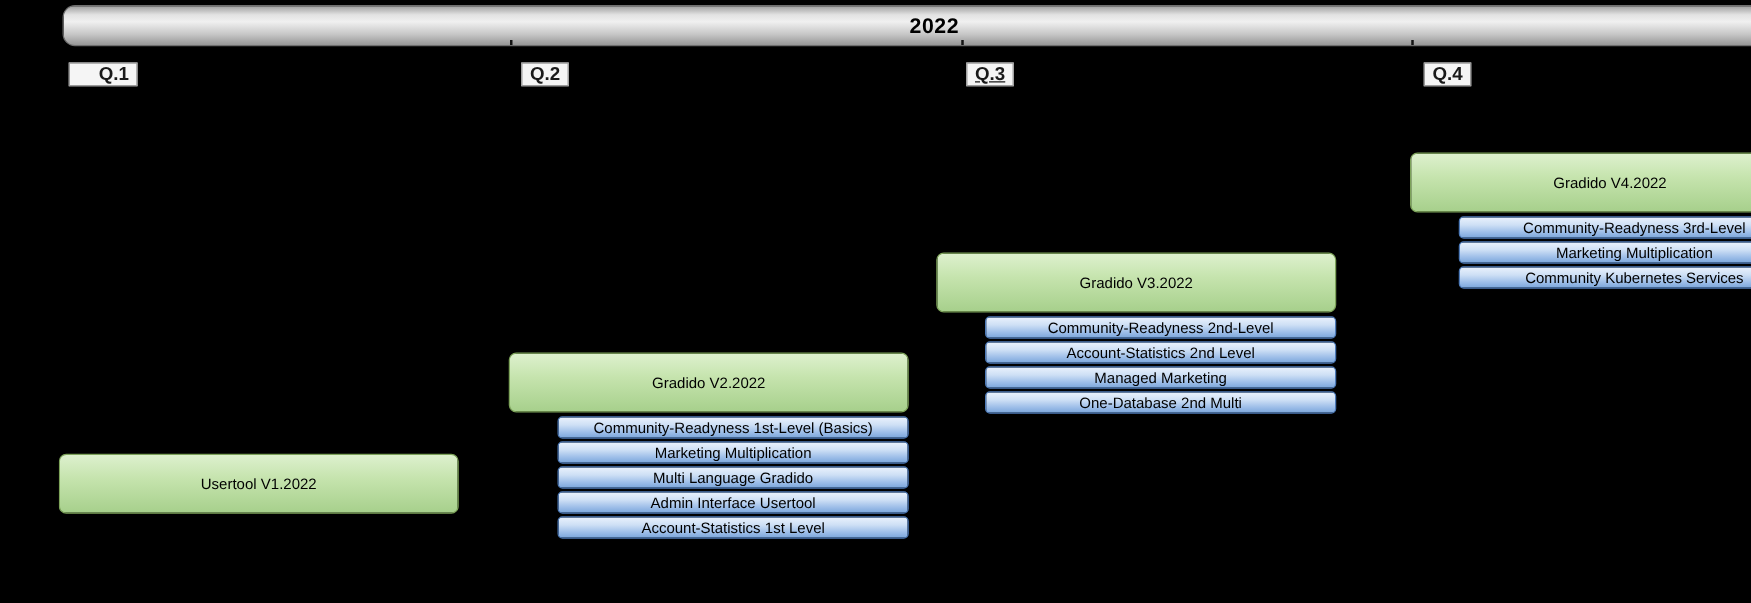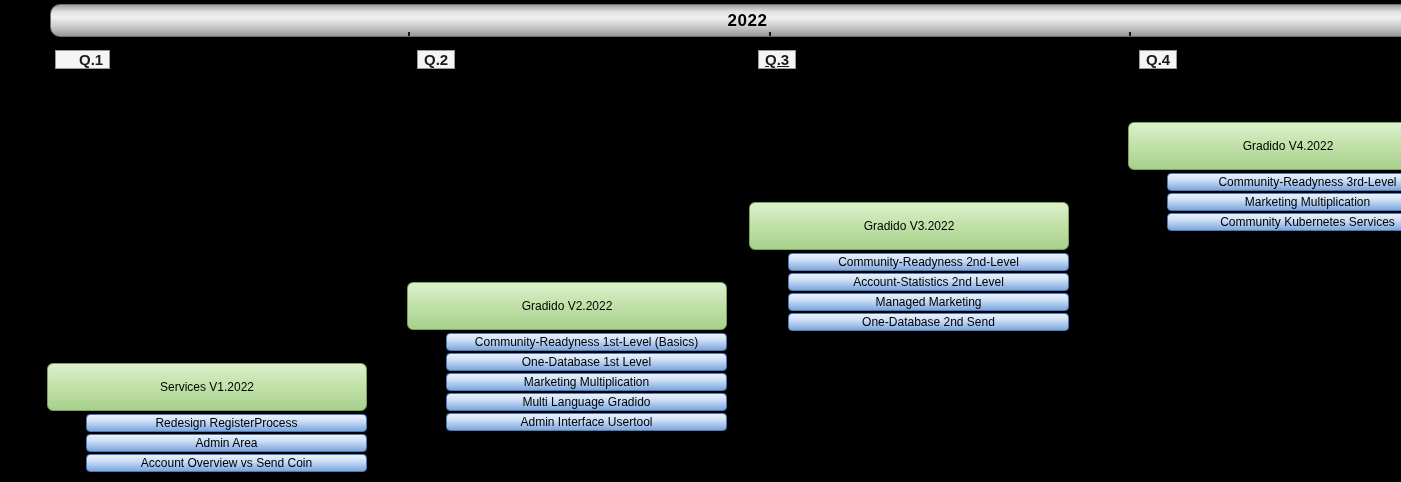--- a/index.html
+++ b/index.html
@@ -17,21 +17,21 @@
   .year-title { font-size:17px; font-weight:bold; color:#000; letter-spacing:0.5px; }
   .tick { position:absolute; bottom:0; width:2px; height:4px; background:#141414; }
   .tick.t1 { left:357px; } .tick.t2 { left:718px; } .tick.t3 { left:1078px; }
   
   .qlabel {
     position:absolute; top:50px; height:19px; box-sizing:border-box;
     padding:0 6px; background:#f5f5f5; border:1px solid #9a9a9a;
     display:flex; align-items:center; justify-content:center;
     font-size:15px; font-weight:bold; color:#1a1a1a;
   }
-  .l1 { left:8px;padding-left:23px; } .l2 { left:370px; } .l3 { left:711px;text-decoration:underline; } .l4 { left:1092px; }
+  .l1 { left:8px;padding-left:23px; } .l2 { left:370px; } .l3 { left:726px;text-decoration:underline; } .l4 { left:1092px; }
   
   .qgroup { position:absolute; width:320px; }
   .g1 { left:0px;    top:363px; }
   .g2 { left:360px;  top:282px; }
   .g3 { left:702px;  top:202px; }
   .g4 { left:1081px; top:122px; }
   .release-box {
     height:48px; box-sizing:border-box;
     border:1px solid #7da35a; border-radius:6px;
     background:linear-gradient(180deg,#ddf0ce 0%,#c6e4ae 40%,#a7d08c 100%);
@@ -58,46 +58,41 @@
     <span class="tick t2"></span>
     <span class="tick t3"></span>
   </div>
 
   <div class="qlabel l1">Q.1</div>
   <div class="qlabel l2">Q.2</div>
   <div class="qlabel l3">Q.3</div>
   <div class="qlabel l4">Q.4</div>
 
   <div class="qgroup g1">
-    <div class="release-box">Services V1.2022</div>
-    <div class="items">
-        <div class="item-box">Redesign RegisterProcess</div>
-        <div class="item-box">Admin Area</div>
-        <div class="item-box">Account Overview vs Send Coin</div>
-      </div>
+    <div class="release-box">Usertool V1.2022</div>
   </div>
 
   <div class="qgroup g2">
     <div class="release-box">Gradido V2.2022</div>
     <div class="items">
         <div class="item-box">Community-Readyness 1st-Level (Basics)</div>
-        <div class="item-box">One-Database 1st Level</div>
         <div class="item-box">Marketing Multiplication</div>
         <div class="item-box">Multi Language Gradido</div>
         <div class="item-box">Admin Interface Usertool</div>
+        <div class="item-box">Account-Statistics 1st Level</div>
       </div>
   </div>
 
   <div class="qgroup g3">
     <div class="release-box">Gradido V3.2022</div>
     <div class="items">
         <div class="item-box">Community-Readyness 2nd-Level</div>
         <div class="item-box">Account-Statistics 2nd Level</div>
         <div class="item-box">Managed Marketing</div>
-        <div class="item-box">One-Database 2nd Send</div>
+        <div class="item-box">One-Database 2nd Multi</div>
       </div>
   </div>
 
   <div class="qgroup g4">
     <div class="release-box">Gradido V4.2022</div>
     <div class="items">
         <div class="item-box">Community-Readyness 3rd-Level</div>
         <div class="item-box">Marketing Multiplication</div>
         <div class="item-box">Community Kubernetes Services</div>
       </div>

